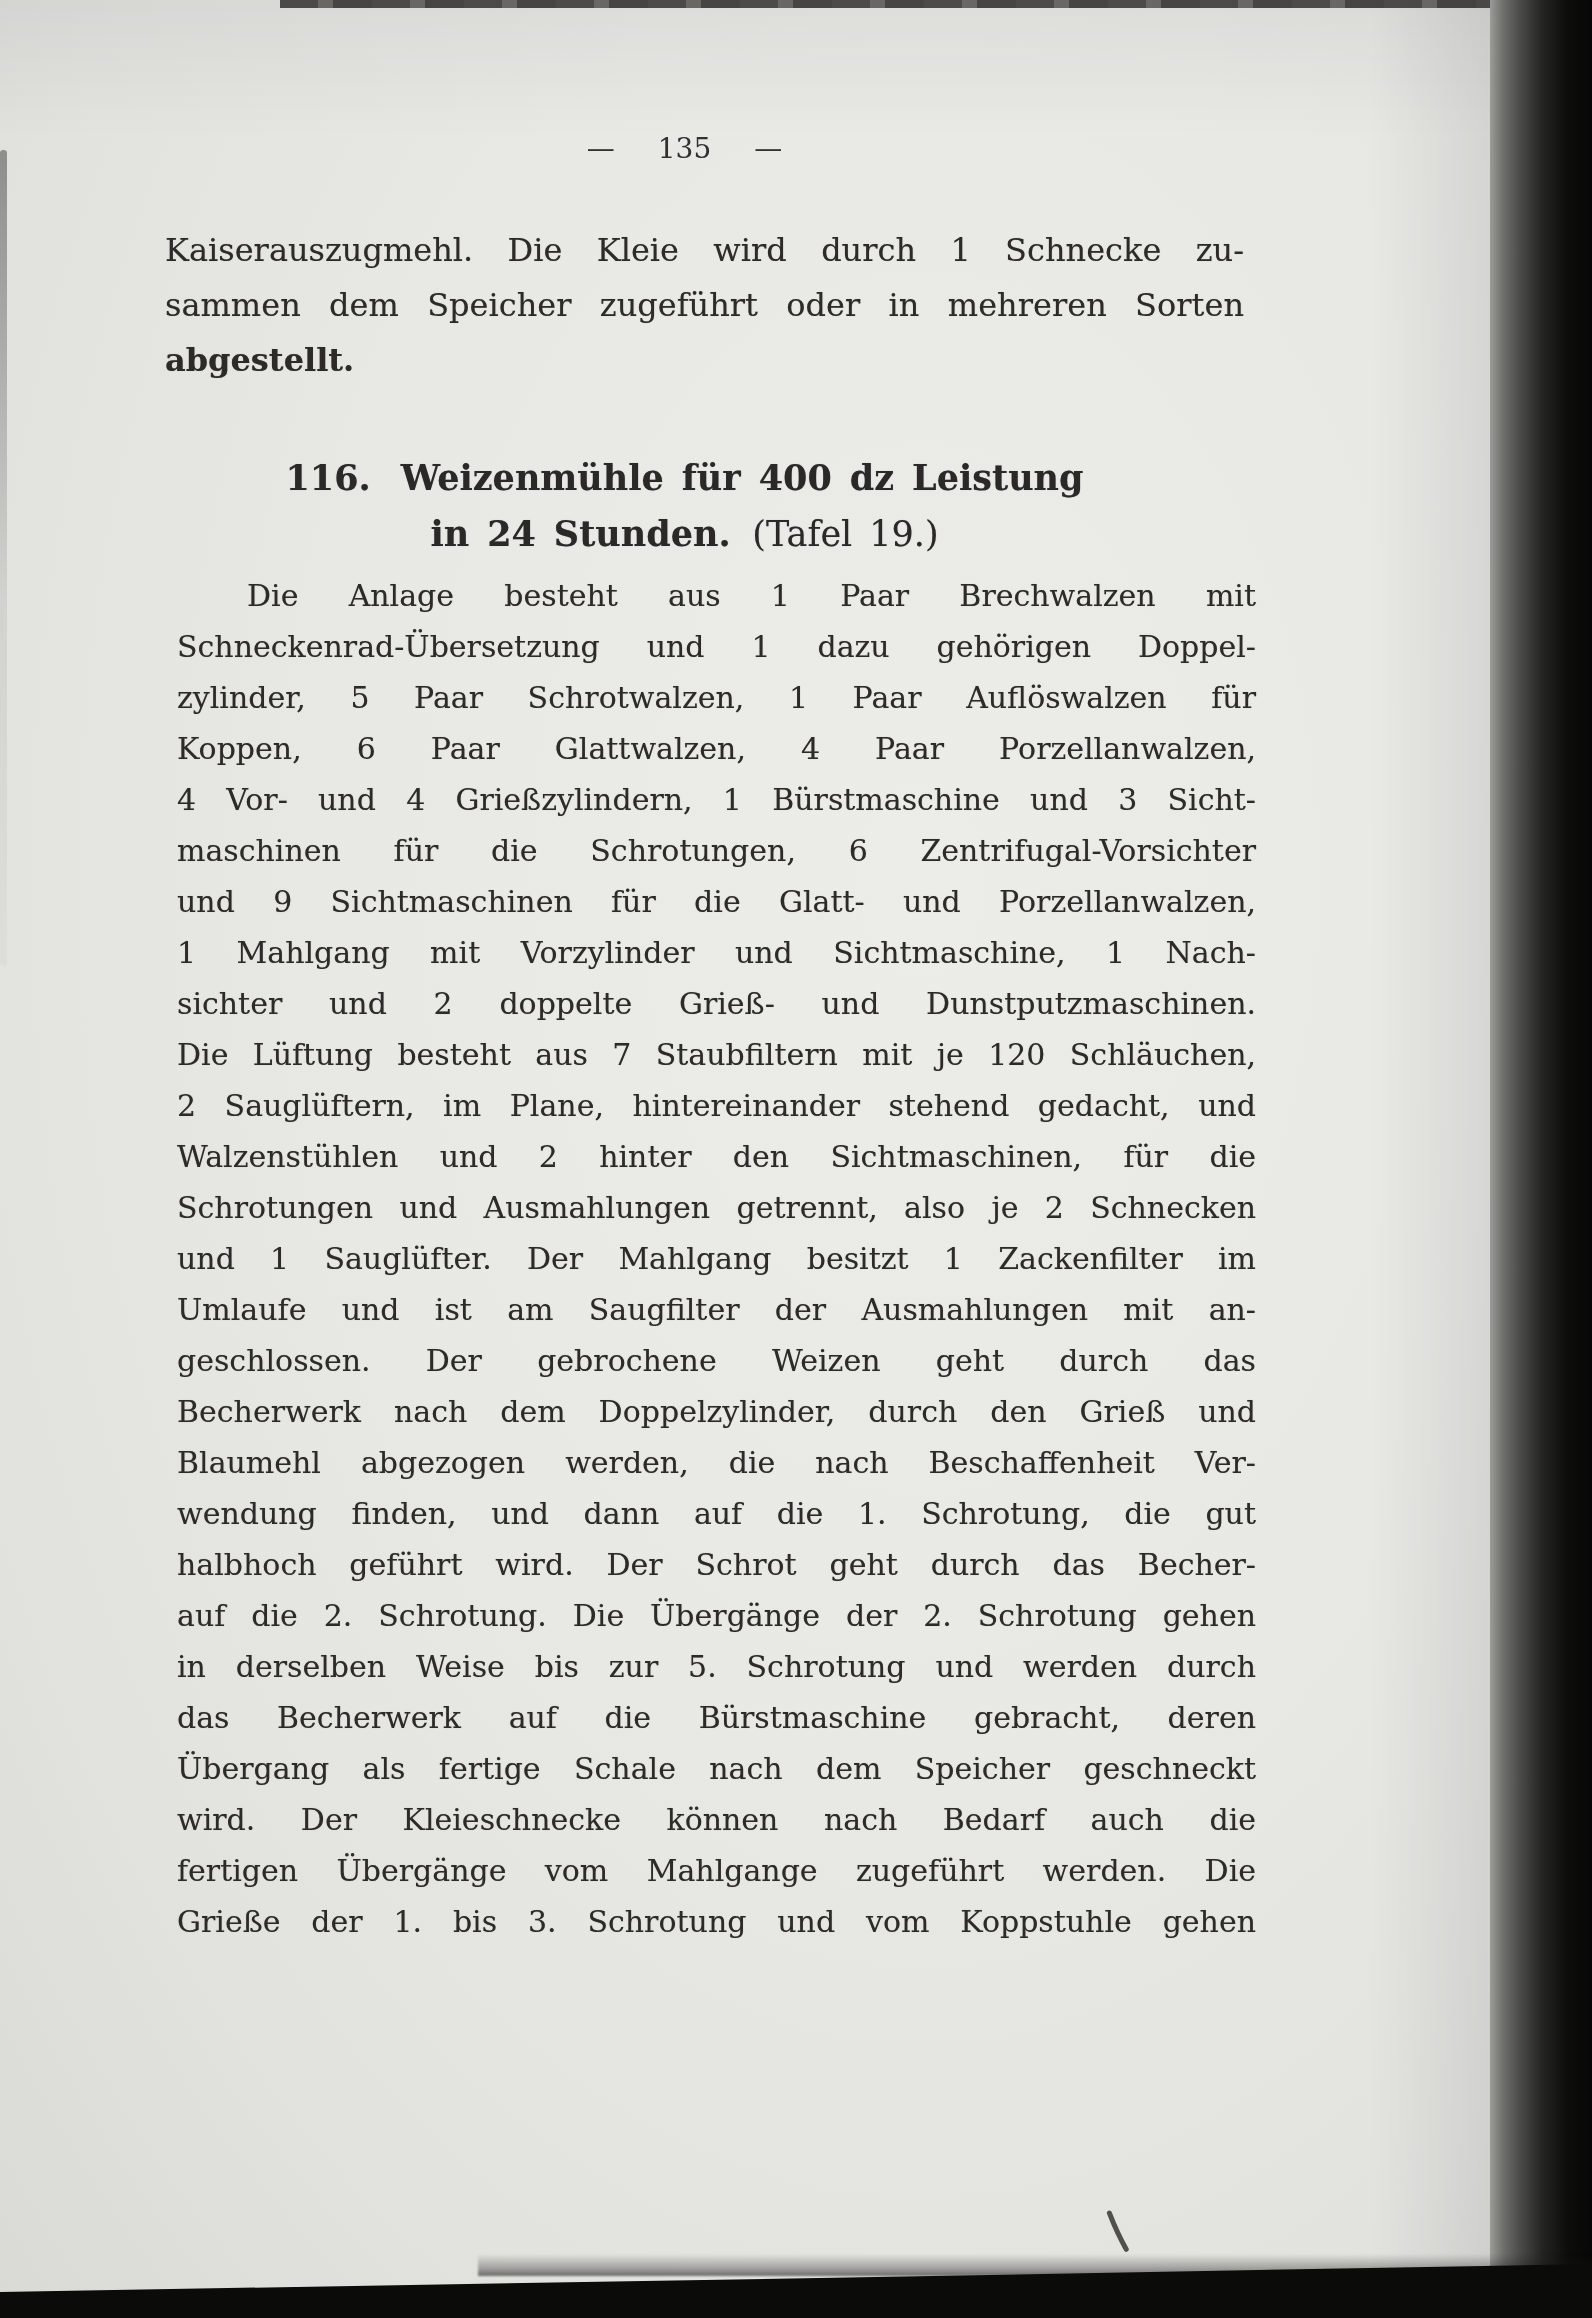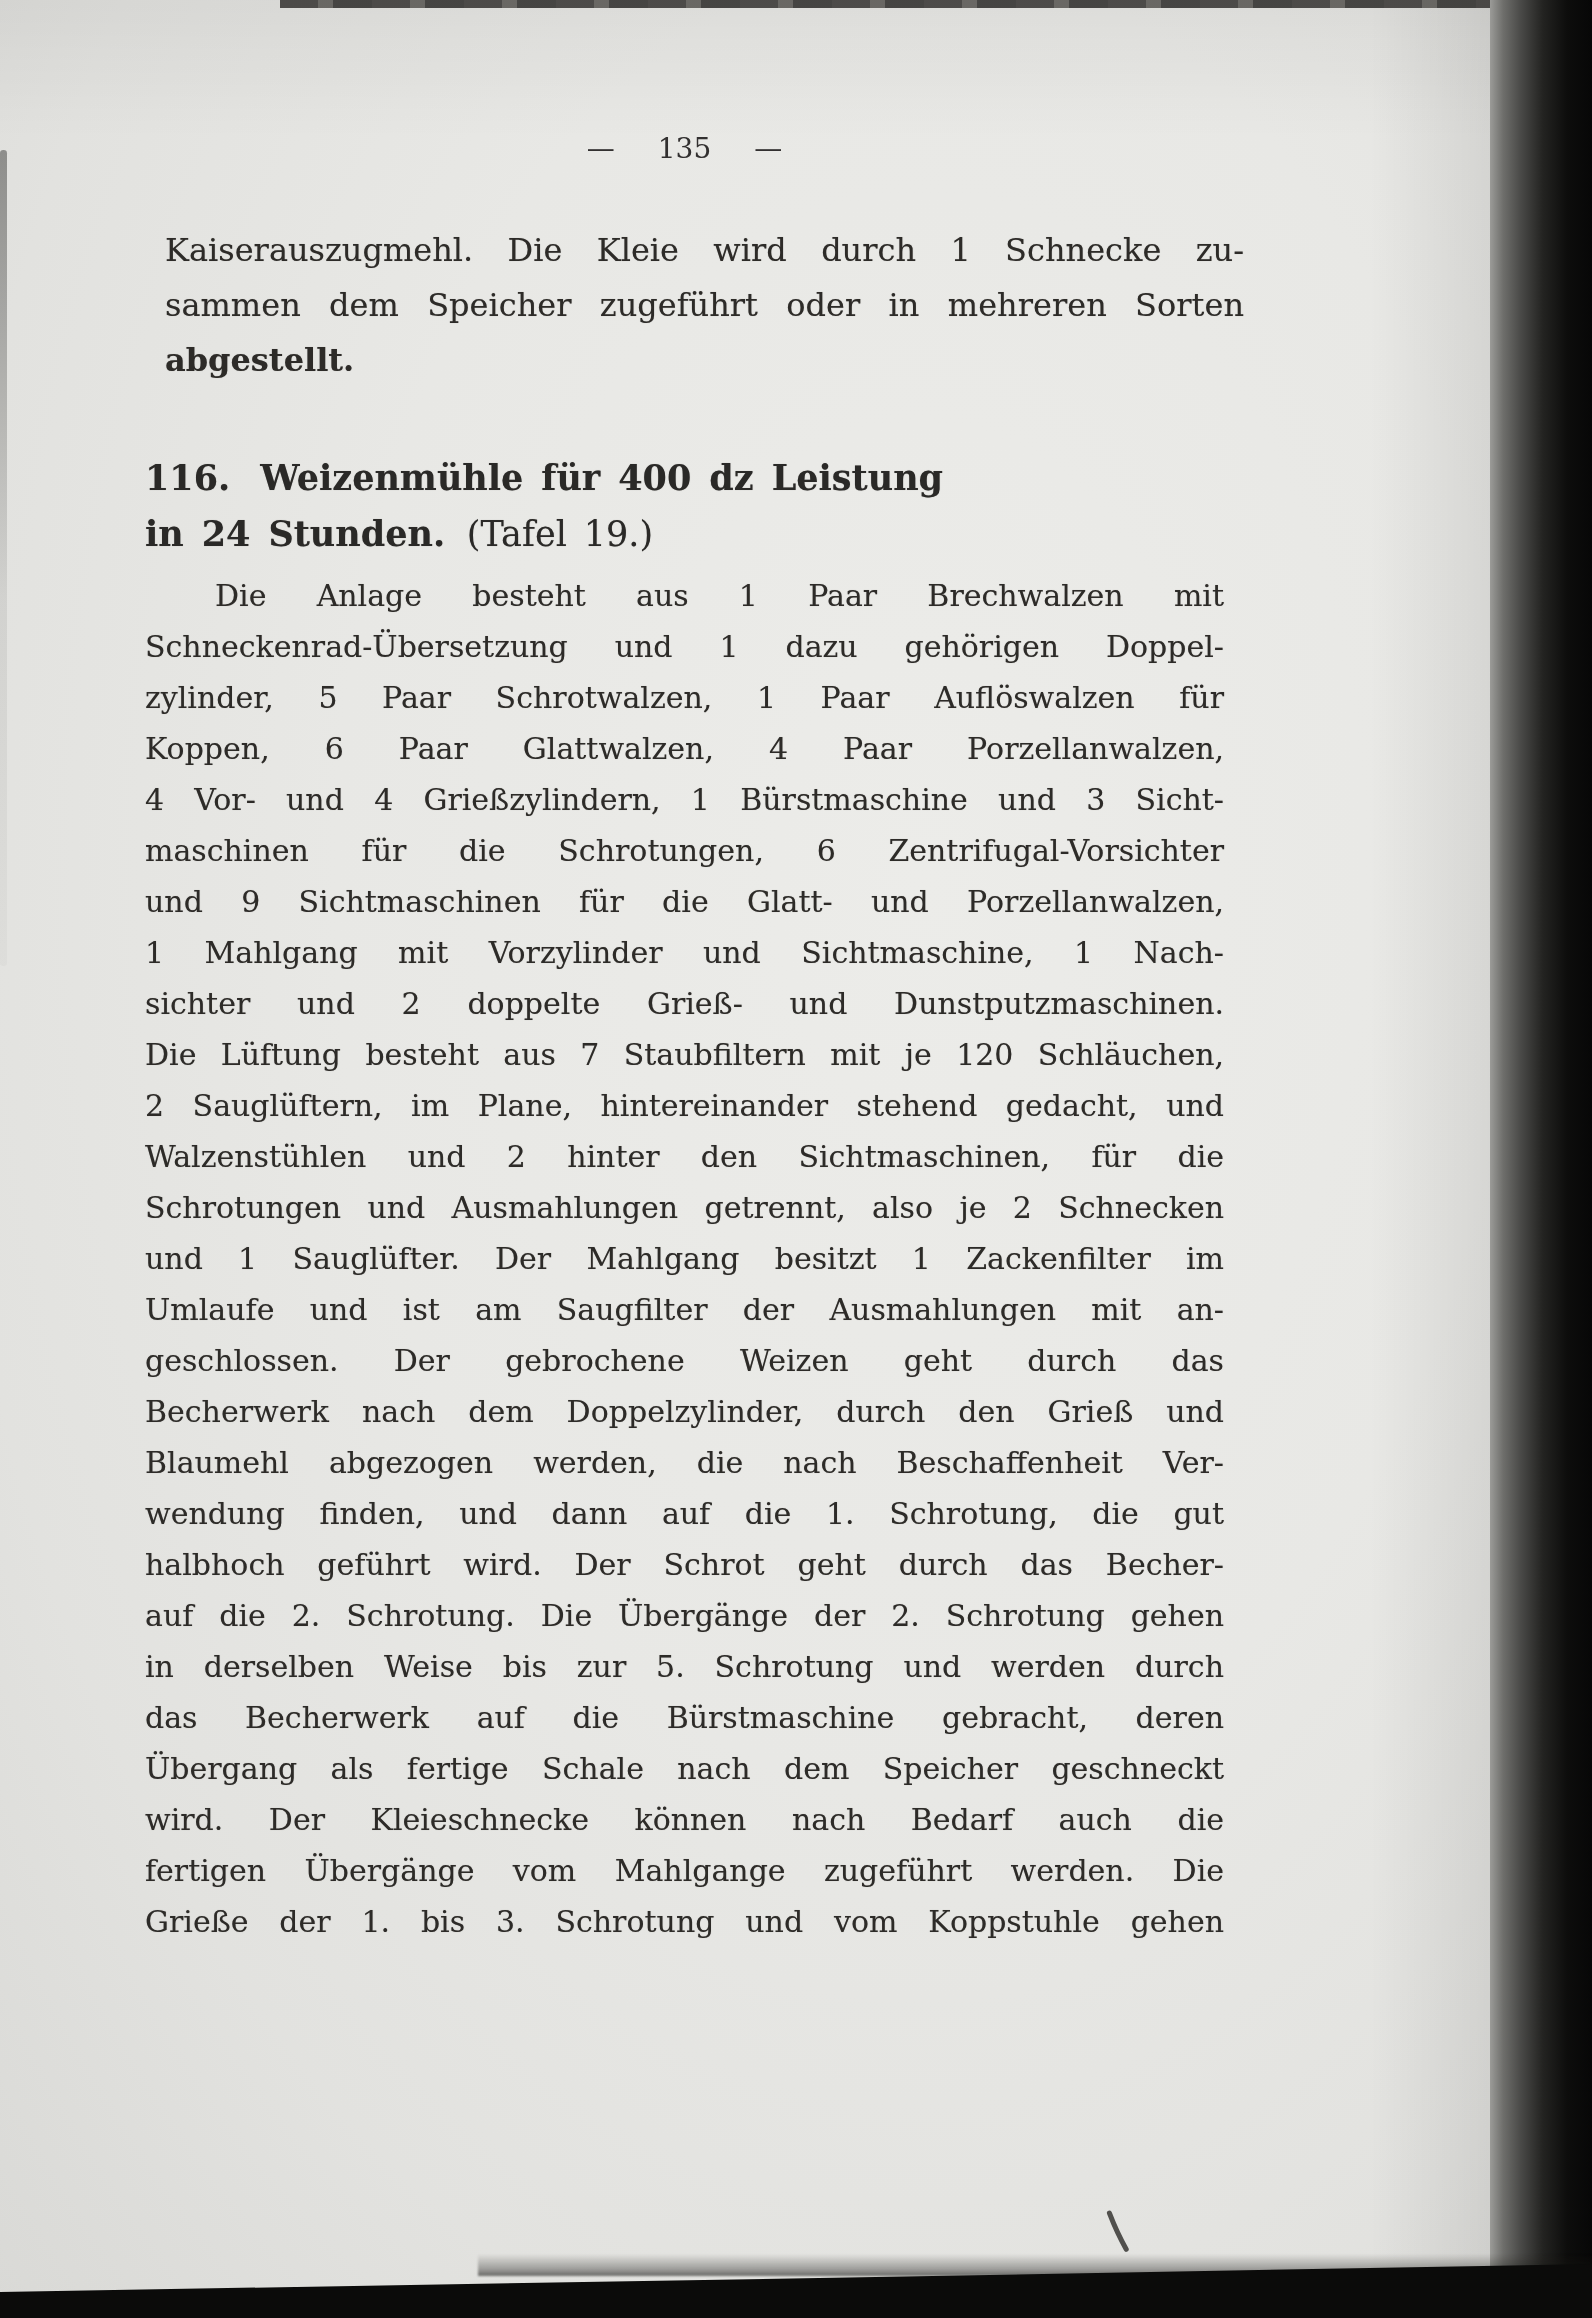--- a/index.html
+++ b/index.html
@@ -49,21 +49,21 @@
   
   .text-column{position:absolute;left:145px;width:1079px;color:#2d2b28;}
   .folio{
     top:129px;display:flex;justify-content:center;align-items:center;gap:43px;
     font-size:28px;line-height:40px;color:#323030;
   }
   .para{text-shadow:0 0 0.8px rgba(45,43,40,0.35);}
   .intro{top:223px;font-size:32px;line-height:55px;margin-left:20px;}
   .heading{
     top:450px;font-size:35px;line-height:56px;font-weight:bold;
-    text-align:left;word-spacing:5.8px;color:#2a2927;
+    text-align:center;word-spacing:5.8px;color:#2a2927;
     text-shadow:0 0 0.8px rgba(40,38,36,0.4);
   }
   .hgap{display:inline-block;width:30px;}
   .hgap2{display:inline-block;width:21.7px;}
   .tafel{font-weight:normal;}
   .mainp{top:570px;font-size:30px;line-height:51px;}
   .tline{text-align:justify;text-align-last:justify;height:51px;overflow:visible;white-space:nowrap;}
   .intro .tline{height:55px;}
   .tline.last{text-align:left;text-align-last:left;font-weight:bold;}
   .tline.indent{padding-left:70px;}
@@ -95,21 +95,21 @@
 
   <div class="text-column heading" style="position:absolute;">
     <div>
       <span>116.</span><span class="hgap"></span><span>Weizenmühle für 400 dz Leistung</span>
     </div>
     <div>
       <span>in 24 Stunden.</span><span class="hgap2"></span><span class="tafel">(Tafel 19.)</span>
     </div>
   </div>
 
-  <div class="text-column para mainp" style="position:absolute;">
+  <div class="text-column para mainp" style="position:absolute;margin-left:32px;">
     <div class="tline indent">Die Anlage besteht aus 1 Paar Brechwalzen mit</div>
     <div class="tline">Schneckenrad-Übersetzung und 1 dazu gehörigen Doppel-</div>
     <div class="tline">zylinder, 5 Paar Schrotwalzen, 1 Paar Auflöswalzen für</div>
     <div class="tline">Koppen, 6 Paar Glattwalzen, 4 Paar Porzellanwalzen,</div>
     <div class="tline">4 Vor- und 4 Grießzylindern, 1 Bürstmaschine und 3 Sicht-</div>
     <div class="tline">maschinen für die Schrotungen, 6 Zentrifugal-Vorsichter</div>
     <div class="tline">und 9 Sichtmaschinen für die Glatt- und Porzellanwalzen,</div>
     <div class="tline">1 Mahlgang mit Vorzylinder und Sichtmaschine, 1 Nach-</div>
     <div class="tline">sichter und 2 doppelte Grieß- und Dunstputzmaschinen.</div>
     <div class="tline">Die Lüftung besteht aus 7 Staubfiltern mit je 120 Schläuchen,</div>

